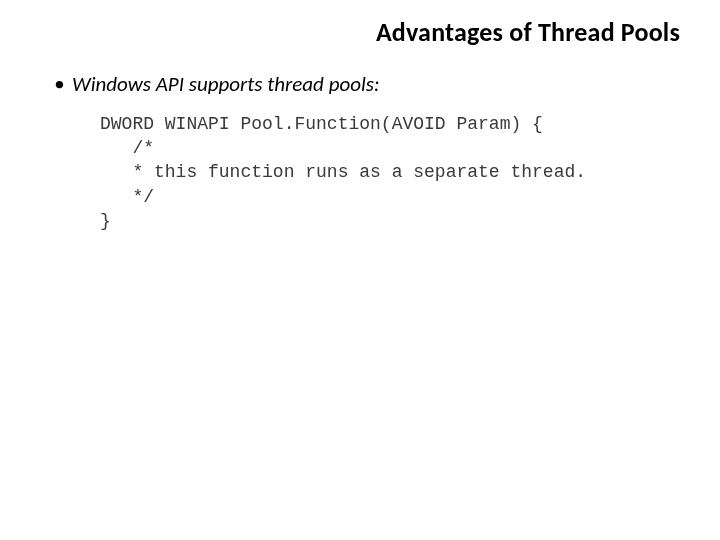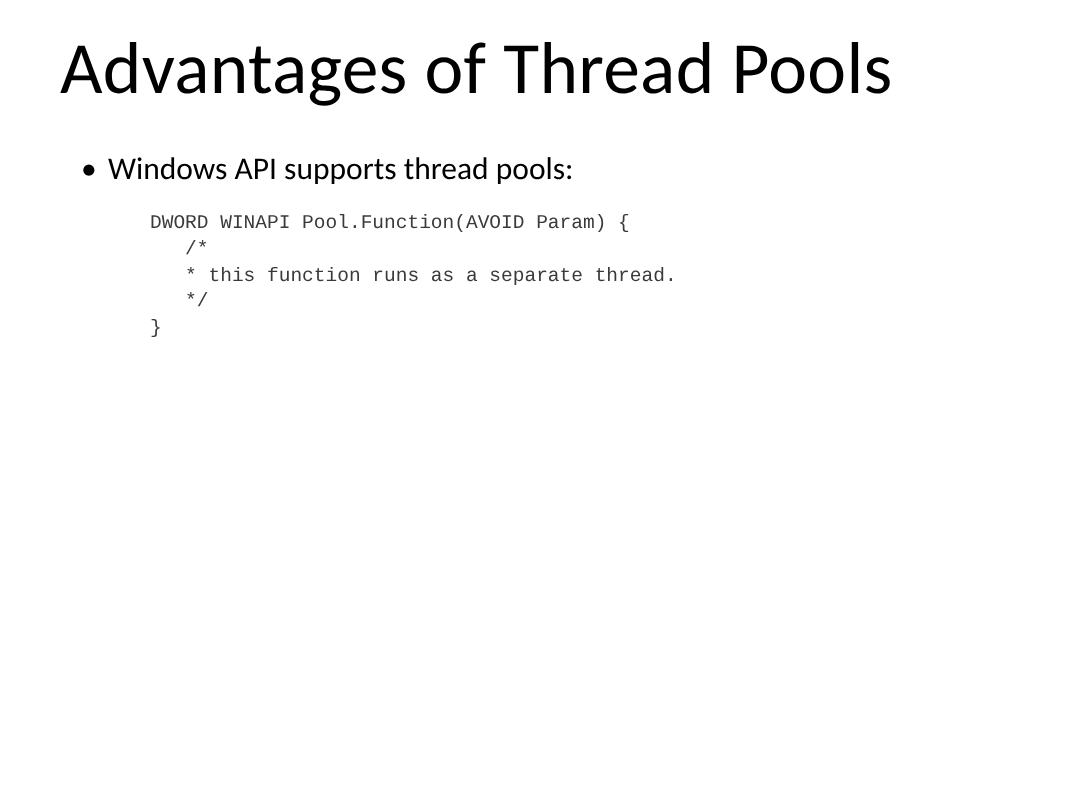--- a/index.html
+++ b/index.html
@@ -12,23 +12,23 @@
     color: #000;
   }
   .slide {
     box-sizing: border-box;
     width: 720px;
     height: 540px;
     padding: 10px 40px 20px 40px;
     position: relative;
   }
   .title {
-    text-align: left;
-    font-size: 49px;
-    font-weight: 400;
+    text-align: right;
+    font-size: 26px;
+    font-weight: 700;
     margin: 6px 0 24px 0;
     letter-spacing: 0.2px;
   }
   ul.dash {
     list-style: none;
     margin: 0 0 0 42px;
     padding: 0;
   }
   ul.dash > li {
     position: relative;
@@ -46,32 +46,33 @@
   ul.dot {
     list-style: none;
     margin: 4px 0 0 14px;
     padding: 0;
   }
   ul.dot > li {
     position: relative;
     font-size: 21px;
     line-height: 1.22;
     padding-left: 18px;
+    font-style: italic;
   }
   ul.dot > li::before {
     content: "•";
     position: absolute;
     left: 0;
     top: 0;
   }
   .bold { font-weight: 700; }
   .code-block {
     margin: 14px 0 0 60px;
     font-family: "Courier New", Courier, monospace;
-    font-size: 13px;
+    font-size: 18px;
     color: #3a3a3a;
     line-height: 1.35;
     white-space: pre;
   }
 </style>
 </head>
 <body>
 
 <div class="slide">
 

